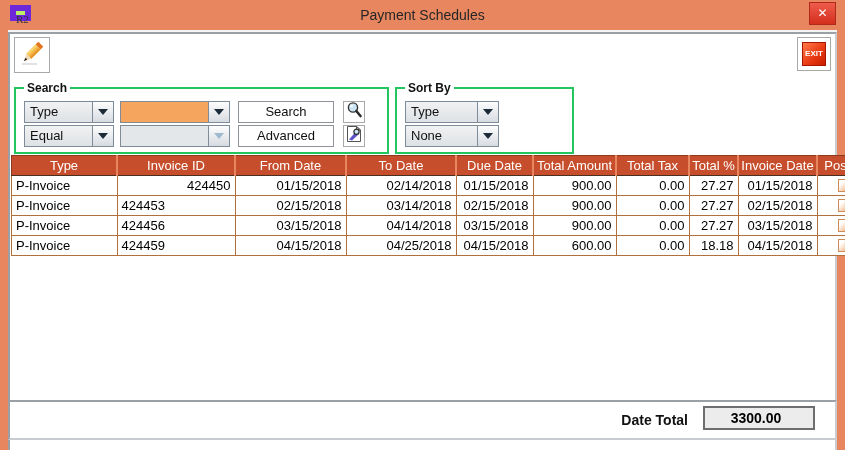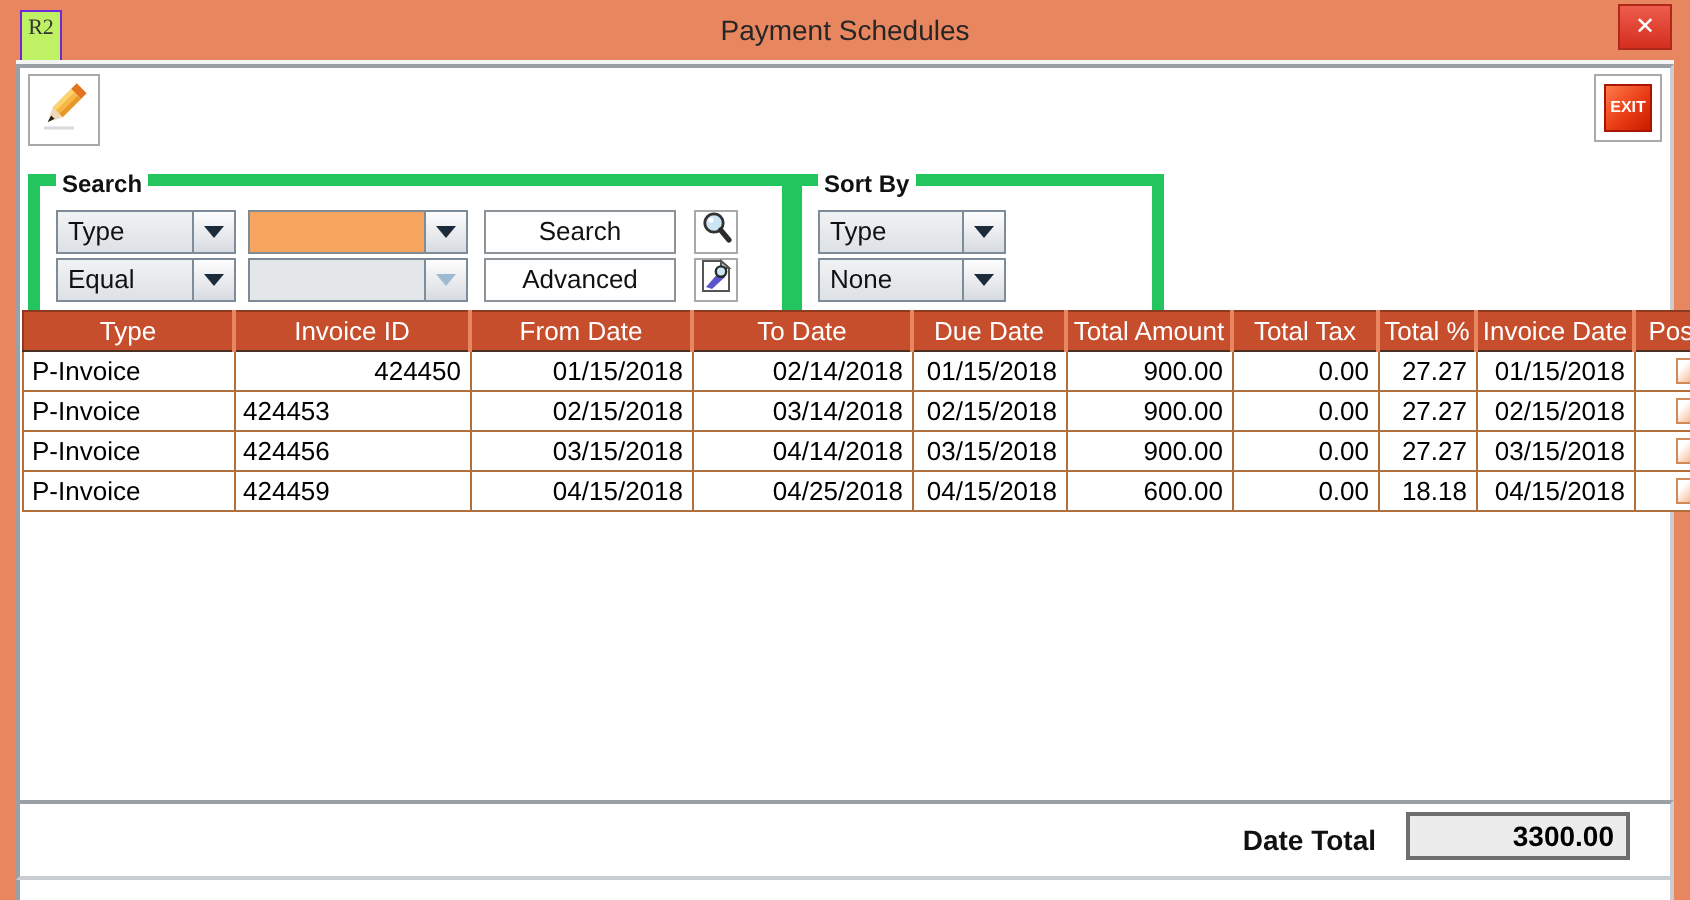--- a/index.html
+++ b/index.html
@@ -1,22 +1,22 @@
 <!DOCTYPE html>
 <html><head>
 <meta charset="utf-8">
 <style>
   html,body{margin:0;padding:0;}
   body{font-family:"Liberation Sans", sans-serif; background:#888;}
   .window{position:relative; width:845px; height:450px; background:#E8875F; outline:1px solid #C2663E; overflow:hidden;}
 
   
   .titlebar{position:absolute; top:0; left:0; right:0; height:30px;}
-  .app-icon{position:absolute; left:10px; top:5px; width:21px; height:32px; background:#bef264;
-            border:1px solid #6d28d9; box-sizing:border-box; text-align:center;
+  .app-icon{position:absolute; left:10px; top:5px; width:21px; height:16px; background:#bef264;
+            border:6px solid #6d28d9; box-sizing:border-box; text-align:center;
             font-family:"Liberation Serif", serif; font-size:11px; line-height:17px; color:#333;}
   .window-title{position:absolute; left:0; right:0; top:0; height:30px; text-align:center;
             line-height:30px; font-size:14px; color:#262626;}
   .close-button{position:absolute; right:9px; top:2px; width:27px; height:23px;
             background:linear-gradient(#EE5C4B,#D42E1E); border:1px solid #AF281A; box-sizing:border-box;
             color:#fff; font-size:12px; line-height:21px; text-align:center; cursor:default;}
 
   
   .content{position:absolute; left:8px; right:8px; top:30px; bottom:8px; background:#F4F4F4;}
   .main-panel{position:absolute; left:0; right:0; top:2px; height:444px; background:#fff;
@@ -27,21 +27,21 @@
   
   .tool-button{position:absolute; width:36px; height:36px; background:#fff; border:1px solid #A9A9A9;
             box-sizing:border-box; display:flex; align-items:center; justify-content:center;}
   .edit-button{left:4px; top:3px;}
   .exit-button{right:4px; top:3px; width:34px; height:34px;}
   .exit-face{width:24px; height:24px; background:linear-gradient(135deg,#FF7A4A 0%,#E93C14 55%,#C81C00 100%);
             border:1px solid #A81500; box-sizing:border-box; color:#fff; font-size:8px; font-weight:bold;
             text-align:center; line-height:22px; letter-spacing:0px;}
 
   
-  .groupbox{position:absolute; border:6px solid #22c55e; box-shadow:inset 0 0 0 1px #FDFDFD;}
+  .groupbox{position:absolute; border:2px solid #22c55e; box-shadow:inset 0 0 0 1px #FDFDFD;}
   .groupbox .legend{position:absolute; top:-8px; left:8px; background:#fff; padding:0 3px;
             font-size:12px; font-weight:bold; color:#111;}
   .search-box{left:4px; top:53px; width:371px; height:63px;}
   .sort-box{left:385px; top:53px; width:175px; height:63px;}
 
   .combo{position:absolute; height:22px; display:flex; box-sizing:border-box;}
   .combo-text{flex:1; background:linear-gradient(#F0F2F3,#DEE1E5); border:1px solid #7E8C99;
             border-right:none; box-sizing:border-box; font-size:13px; line-height:20px; padding:0 5px;
             overflow:hidden; white-space:nowrap; color:#111;}
   .combo-arrow{width:22px; background:linear-gradient(#FDFDFD,#D7DBE1); border:1px solid #7E8C99;
@@ -67,21 +67,21 @@
   table.grid th:last-child{border-right:1px solid #8C3A20;}
   table.grid td{background:#fff; font-size:13px; color:#000; height:19px; padding:0 4px;
             border:1px solid #B06F3B; border-top:none; overflow:hidden; white-space:nowrap;}
   .posted-checkbox{width:13px; height:13px; margin:0 auto; box-sizing:border-box;
             border:1px solid #CE8A58; background:linear-gradient(135deg,#FFFFFF 25%,#F2A668 100%);}
 
   
   .order-total-label{position:absolute; right:147px; top:10px; font-size:14px; font-weight:bold; color:#111;}
   .order-total-field{position:absolute; right:20px; top:4px; width:112px; height:24px;
             background:#ECECEC; border:2px solid #6E6E6E; box-sizing:border-box; font-size:14px;
-            font-weight:bold; color:#000; text-align:right; line-height:20px; padding-right:6px;}
+            font-weight:bold; color:#000; text-align:center; line-height:20px; padding-right:6px;}
 </style>
 </head>
 <body>
 
 <div class="window">
 
   <div class="titlebar">
     <div class="app-icon">R2</div>
     <div class="window-title">Payment Schedules</div>
     <div class="close-button">

